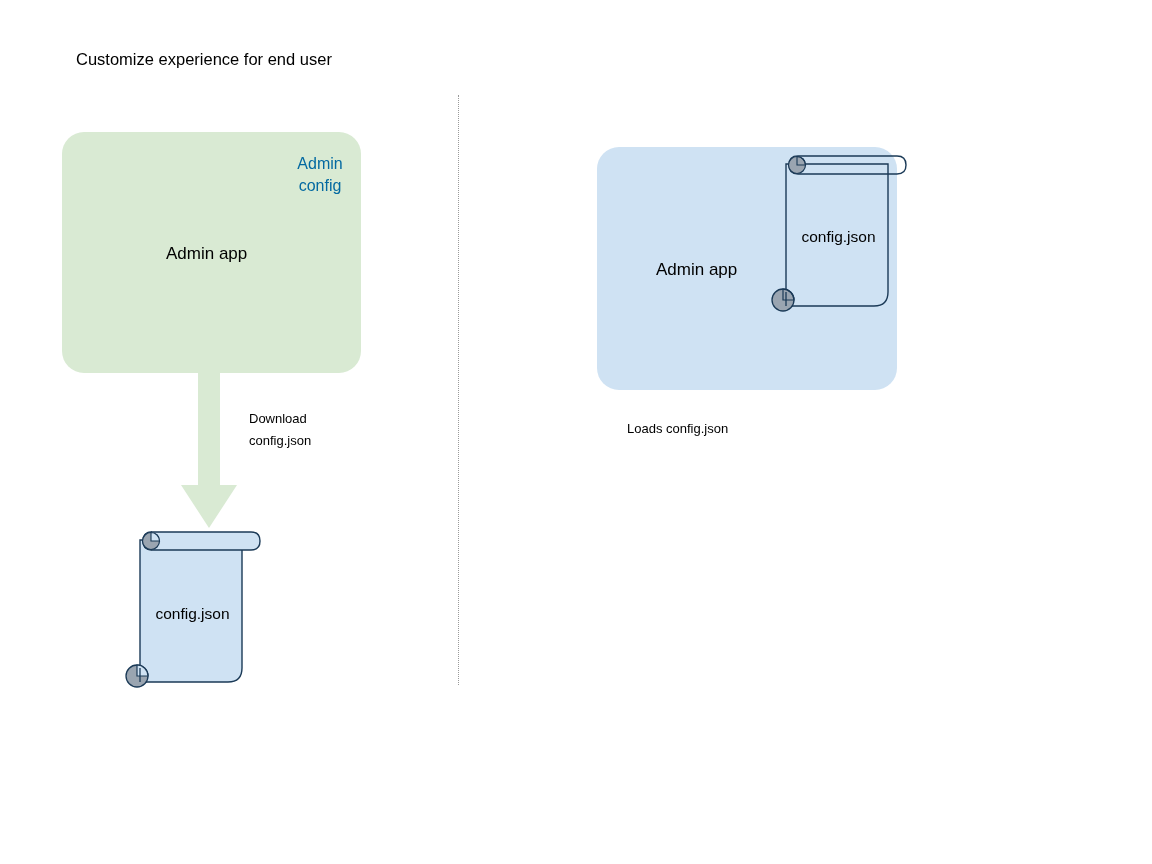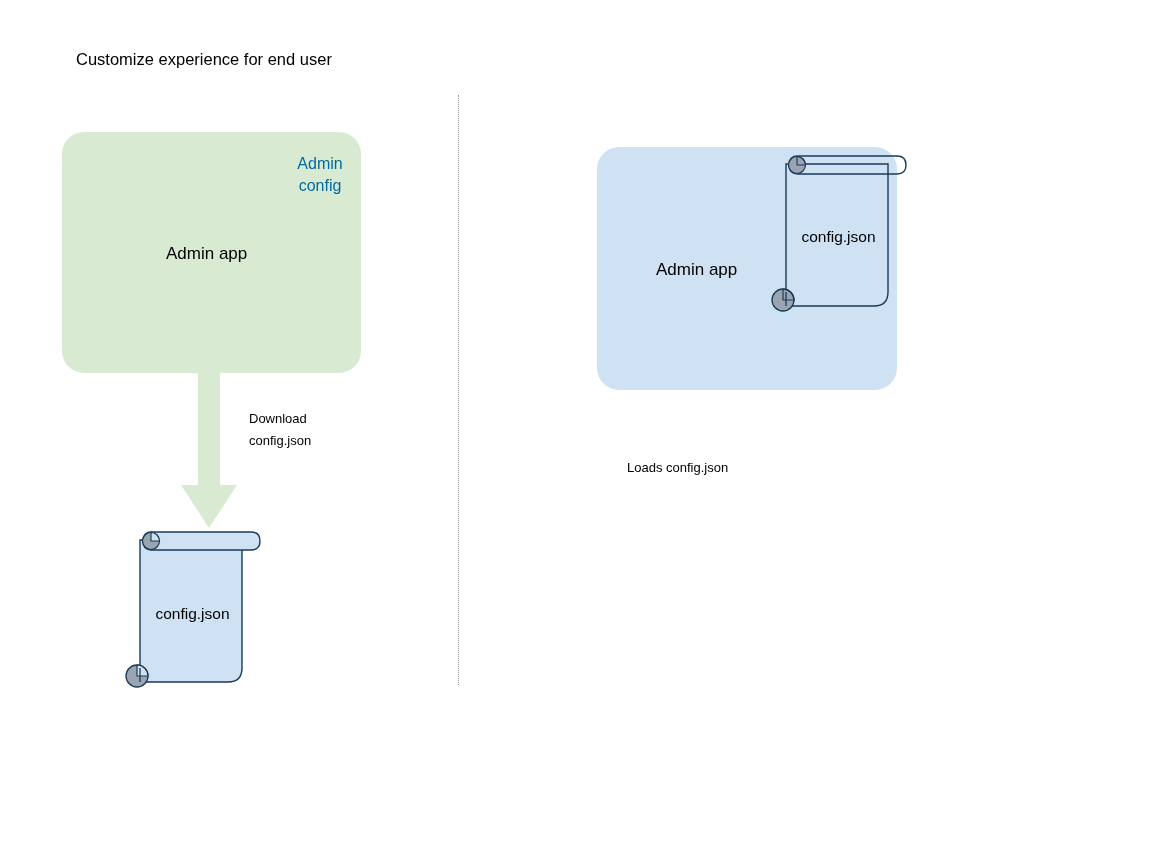--- a/index.html
+++ b/index.html
@@ -159,15 +159,15 @@
       <circle cx="31" cy="13" r="8.5" fill="#9aa5b1" stroke="#1b3a57" stroke-width="1.2"></circle>
       <path d="M31,13 L39.5,13 A8.5,8.5 0 0 0 31,4.5 Z" fill="none" stroke="#1b3a57" stroke-width="1.1"></path>
 
       <circle cx="17" cy="148" r="11" fill="#9aa5b1" stroke="#1b3a57" stroke-width="1.3"></circle>
       <path d="M17,148 L28,148 A11,11 0 0 0 17,137 Z" fill="none" stroke="#1b3a57" stroke-width="1.2"></path>
       <path d="M20,140 L20,154" stroke="#1b3a57" stroke-width="1.3" fill="none"></path>
     </svg>
     <div class="scroll-text" style="left:20px; top:75px; width:105px;">config.json</div>
   </div>
 
-  <div class="lbl" style="left:627px; top:457px;">Loads config.json</div>
+  <div class="lbl" style="left:627px; top:418px;">Loads config.json</div>
 
 </div>
 
 </body></html>

